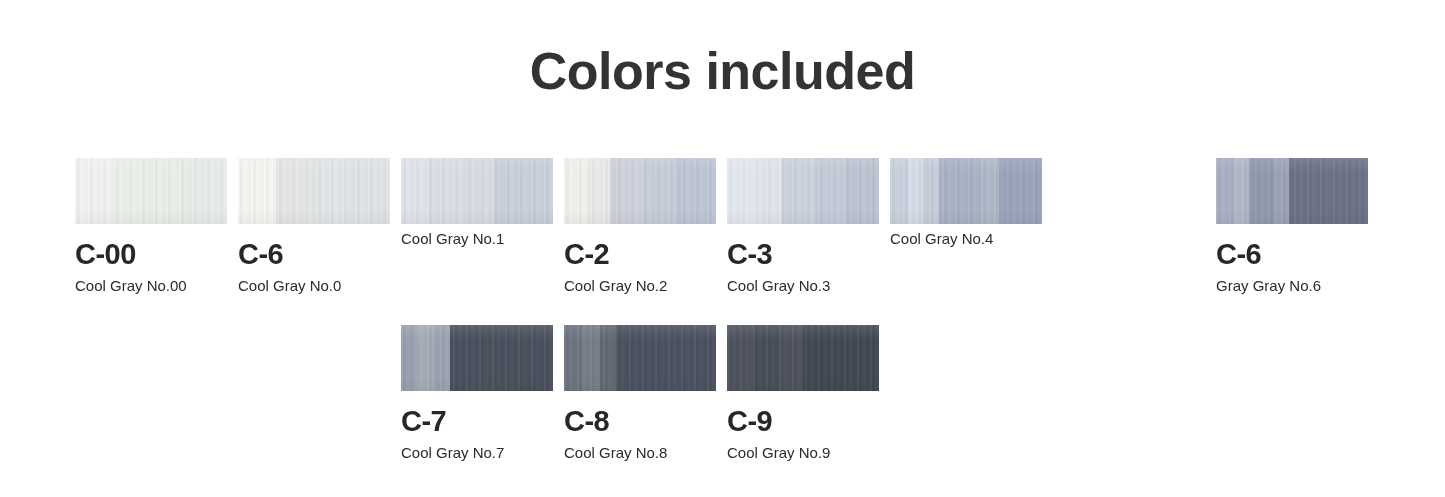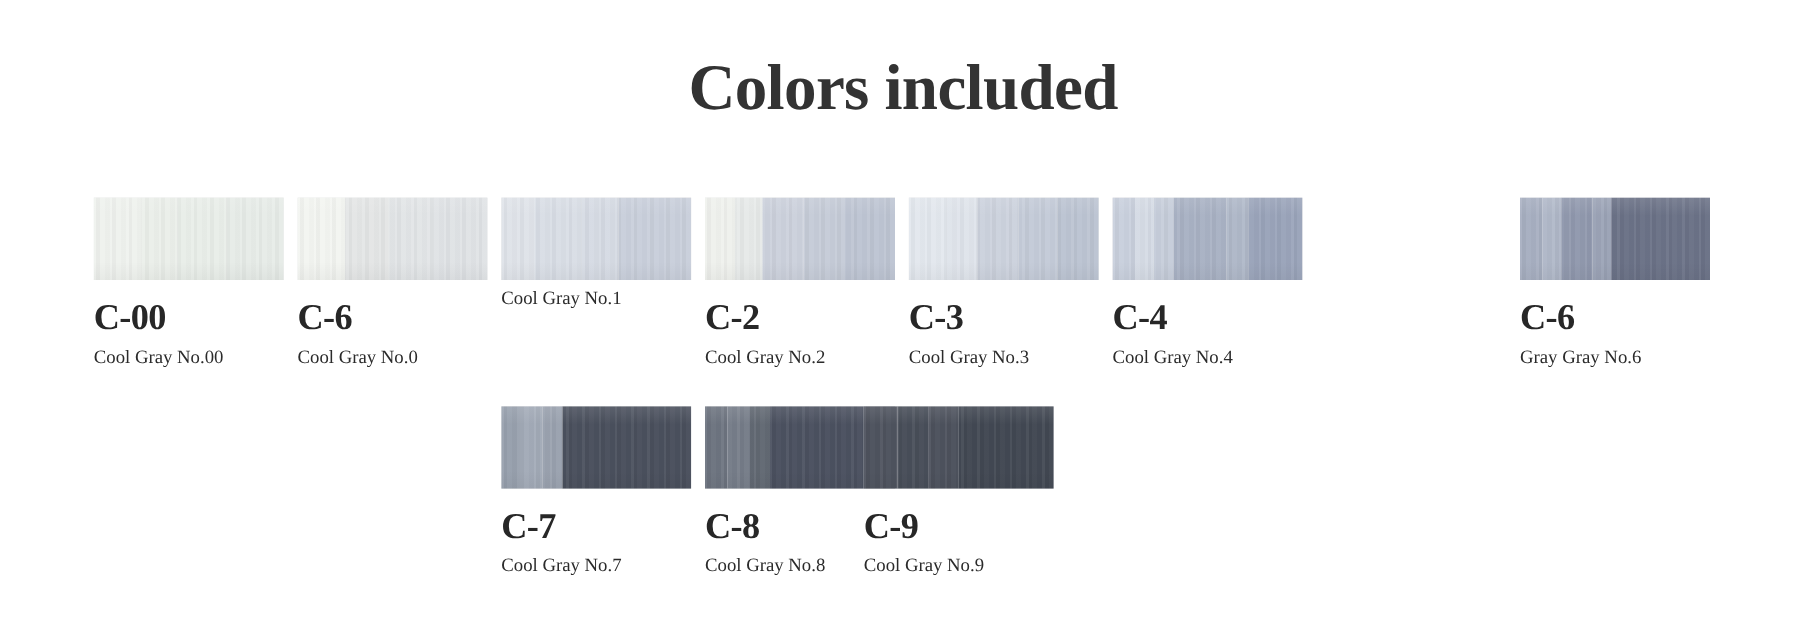--- a/index.html
+++ b/index.html
@@ -11,21 +11,20 @@
     height: 497px;
     background: #ffffff;
     font-family: "Liberation Sans", sans-serif;
     overflow: hidden;
     position: relative;
   }
   #page {
     position: relative;
     width: 1445px;
     height: 497px;
-    font-family: Liberation Serif, serif;
   }
   .page-title {
     position: absolute;
     top: 40px;
     left: 0;
     width: 1445px;
     text-align: center;
     font-size: 52px;
     font-weight: bold;
     letter-spacing: -0.5px;
@@ -178,21 +177,20 @@
           <div class="swatch-chip">
             <div class="band" style="left: 0%; width: 12%; background: rgb(201, 208, 221);"></div>
             <div class="band" style="left: 12%; width: 10%; background: rgb(213, 219, 229);"></div>
             <div class="band" style="left: 22%; width: 10%; background: rgb(198, 205, 218);"></div>
             <div class="band" style="left: 32%; width: 28%; background: rgb(169, 178, 196);"></div>
             <div class="band" style="left: 60%; width: 12%; background: rgb(175, 184, 200);"></div>
             <div class="band" style="left: 72%; width: 28%; background: rgb(154, 164, 186);"></div>
             <div class="grain"></div>
             <div class="sheen"></div>
           </div>
-          <div class="swatch-code">C-4</div>
           <div class="swatch-desc">Cool Gray No.4</div>
         </div>
         <div class="swatch-card" style="left: 1141px;">
           <div class="swatch-chip">
             <div class="band" style="left: 0%; width: 12%; background: rgb(167, 175, 193);"></div>
             <div class="band" style="left: 12%; width: 10%; background: rgb(176, 184, 200);"></div>
             <div class="band" style="left: 22%; width: 16%; background: rgb(145, 153, 174);"></div>
             <div class="band" style="left: 38%; width: 10%; background: rgb(155, 163, 182);"></div>
             <div class="band" style="left: 48%; width: 52%; background: rgb(107, 114, 135);"></div>
             <div class="grain"></div>
@@ -220,21 +218,21 @@
             <div class="band" style="left: 0%; width: 12%; background: rgb(109, 116, 128);"></div>
             <div class="band" style="left: 12%; width: 12%; background: rgb(118, 125, 137);"></div>
             <div class="band" style="left: 24%; width: 10%; background: rgb(98, 105, 115);"></div>
             <div class="band" style="left: 34%; width: 66%; background: rgb(75, 81, 96);"></div>
             <div class="grain"></div>
             <div class="sheen"></div>
           </div>
           <div class="swatch-code">C-8</div>
           <div class="swatch-desc">Cool Gray No.8</div>
         </div>
-        <div class="swatch-card" style="left: 616px;">
+        <div class="swatch-card" style="left: 652px;">
           <div class="swatch-chip">
             <div class="band" style="left: 0%; width: 18%; background: rgb(78, 83, 94);"></div>
             <div class="band" style="left: 18%; width: 16%; background: rgb(72, 78, 89);"></div>
             <div class="band" style="left: 34%; width: 16%; background: rgb(77, 82, 93);"></div>
             <div class="band" style="left: 50%; width: 50%; background: rgb(66, 72, 83);"></div>
             <div class="grain"></div>
             <div class="sheen"></div>
           </div>
           <div class="swatch-code">C-9</div>
           <div class="swatch-desc">Cool Gray No.9</div>

